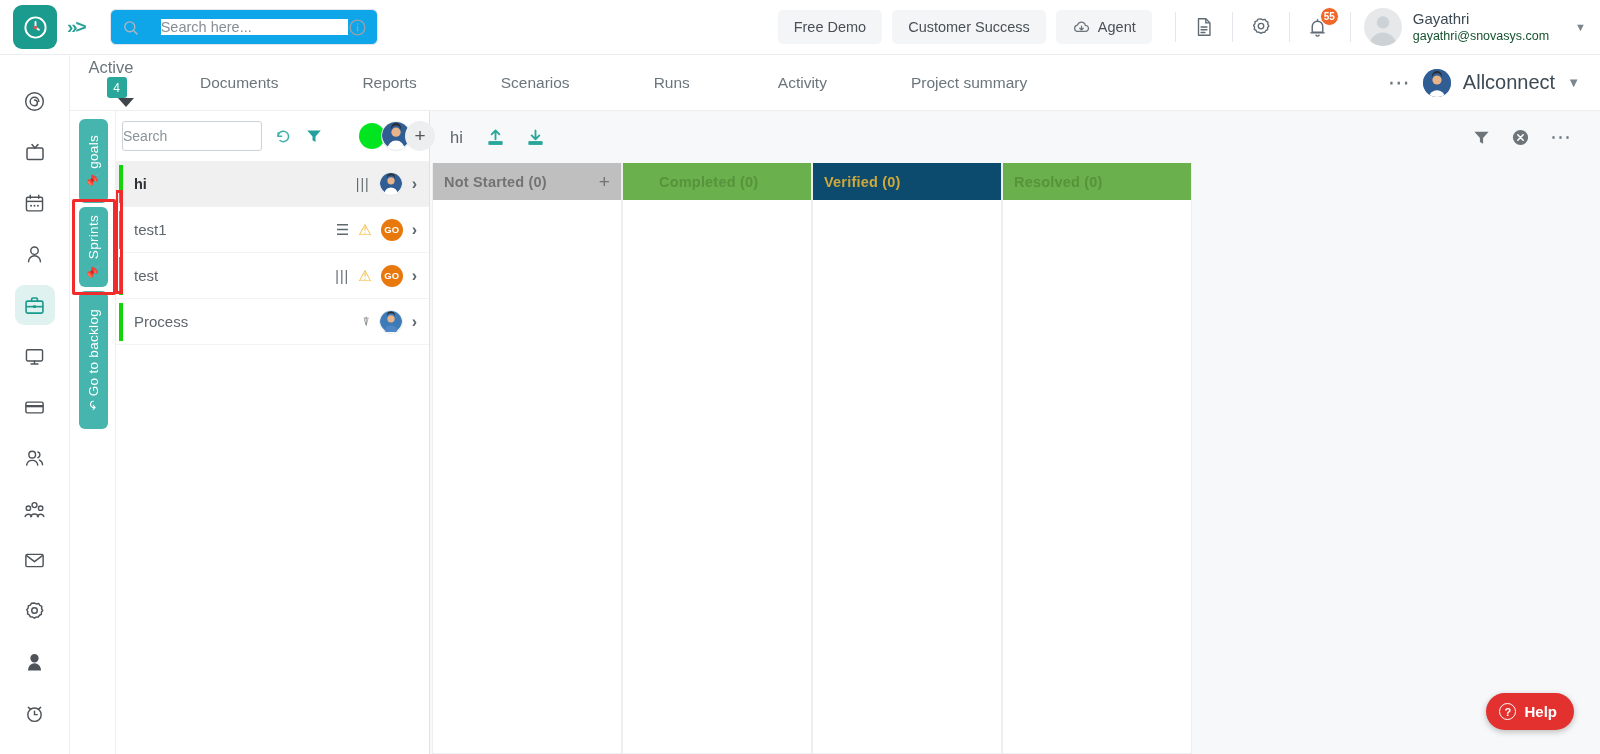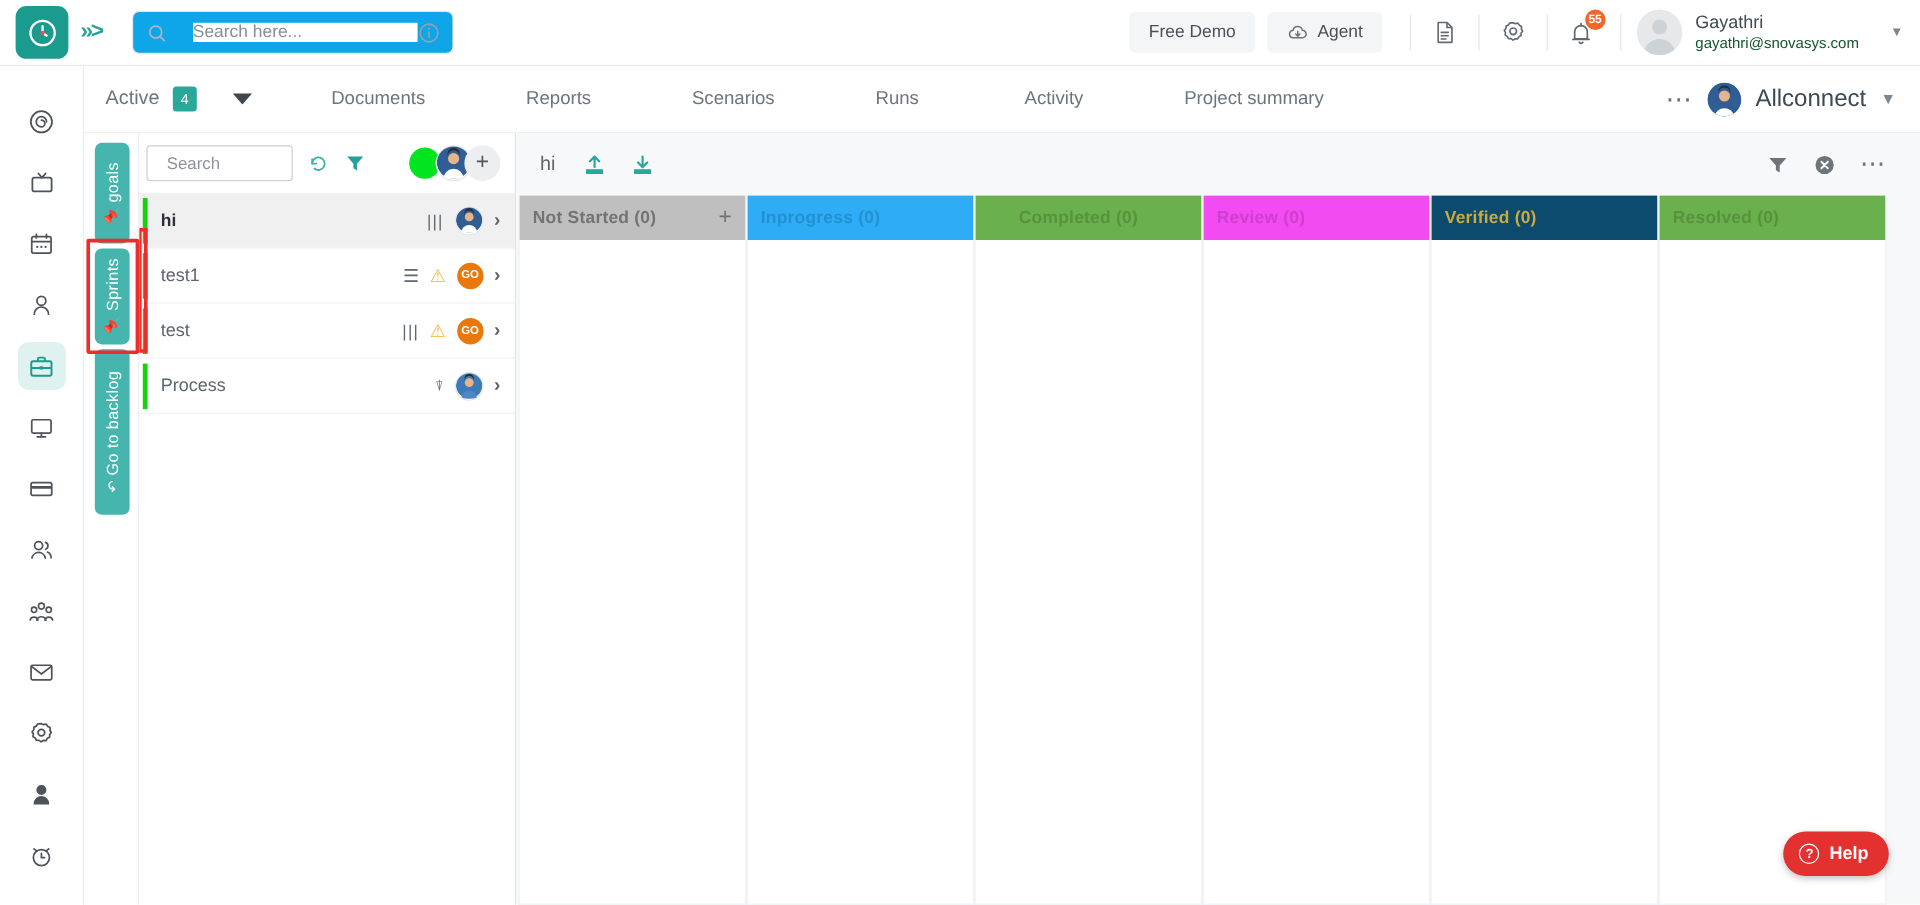--- a/index.html
+++ b/index.html
@@ -73,21 +73,21 @@
     color:#4d5358;
   }
   .rail-item.active{ background:#dff2ef; color:#1a9b8e; }
 
   
   .navrow{
     position:absolute; top:55px; left:70px; width:1530px; height:56px;
     background:#fff; border-bottom:1px solid #eceef0;
     display:flex; align-items:center; z-index:20;
   }
-  .active-group{ display:flex; align-items:center; margin-left:18px; }
+  .active-group{ display:flex; align-items:center; margin-left:18px;flex-direction:column; }
   .active-lbl{ font-size:16.5px; color:#6b757c; }
   .active-count{
     margin-left:11px; background:#2aa79b; color:#fff; font-size:12px;
     min-width:20px; height:21px; border-radius:3px; display:flex;
     align-items:center; justify-content:center; padding:0 5px;
   }
   .tri-down{
     margin-left:30px; width:0;height:0;border-left:8px solid transparent;
     border-right:8px solid transparent;border-top:9px solid #40464b; cursor:pointer;
   }
@@ -121,22 +121,22 @@
     border:3px solid #ef2b2b; border-radius:2px; z-index:19; pointer-events:none;
   }
 
   
   .listpanel{
     position:absolute; top:111px; left:116px; width:314px; height:643px;
     background:#fff; border-right:1px solid #dfe3e6; z-index:15;
   }
   .list-toolbar{ height:50px; display:flex; align-items:center; padding:0 8px 0 6px; }
   .list-search{
-    width:122px; height:30px; border:1px solid #ccd1d6; border-radius:3px;
-    padding:0 16px; font-size:14px; color:#ec4899; outline:none;
+    width:140px; height:30px; border:1px solid #ccd1d6; border-radius:3px;
+    padding:0 0; font-size:14px; color:#ec4899; outline:none;
     font-family:"Liberation Sans", sans-serif;
   }
   .list-search::placeholder{ color:#8b9399; }
   .tb-ico{ margin-left:12px; cursor:pointer; display:flex; align-items:center;}
   .green-dot{ width:26px;height:26px;border-radius:50%;background:#00e520; margin-left:36px; cursor:pointer; flex:none;}
   .ava-sm{
     width:30px;height:30px;border-radius:50%;background:#fff;border:1px solid #e5e8ea;
     overflow:hidden;display:flex;align-items:flex-end;justify-content:center;margin-left:-4px; flex:none;
   }
   .plus-circ{
@@ -222,20 +222,23 @@
           <circle cx="12" cy="12" r="9.3"></circle>
           <path d="M12 11 L12 16.4" stroke-linecap="round"></path>
           <circle cx="12" cy="7.6" r="1.05" fill="#9aa1a8" stroke="none"></circle>
         </svg>
       </span>
     </div>
 
     <div class="hdr-right">
       <div class="pill">
         <span>Free Demo</span>
+      </div>
+      <div class="pill">
+        <span>Customer Success</span>
       </div>
       <div class="pill">
         <span>
           <svg width="19" height="19" viewBox="0 0 24 24" fill="none" stroke="#6c757d" stroke-width="1.6">
             <path d="M6.5 17 A4 4 0 0 1 7 9.1 A5 5 0 0 1 16.8 9.2 A3.7 3.7 0 0 1 17 17 Z" stroke-linejoin="round"></path>
             <path d="M12 10.4 L12 15 M9.8 13 L12 15.3 L14.2 13" stroke-linecap="round" stroke-linejoin="round"></path>
           </svg>
         </span>
         <span>Agent</span>
       </div>
@@ -557,32 +560,22 @@
     </div>
 
     <div class="cols">
       <div class="col">
         <div class="col-head" style="background:#bfbfbf;color:#737373;">
           <span>Not Started (0)</span>
           <span class="col-plus">+</span>
         </div>
       </div>
       <div class="col">
-        <div class="col-head" style="background:#2eacf5;color:#2391d1;">
-          <span>Inprogress (0)</span>
-        </div>
-      </div>
-      <div class="col">
         <div class="col-head" style="background:#6ab04c;color:#56933c;padding-left:36px;">
           <span>Completed (0)</span>
-        </div>
-      </div>
-      <div class="col">
-        <div class="col-head" style="background:#f24bf2;color:#cf3ecf;">
-          <span>Review (0)</span>
         </div>
       </div>
       <div class="col">
         <div class="col-head" style="background:#0c4a6e;color:#cfa93c;">
           <span>Verified (0)</span>
         </div>
       </div>
       <div class="col">
         <div class="col-head" style="background:#6ab04c;color:#56933c;">
           <span>Resolved (0)</span>

